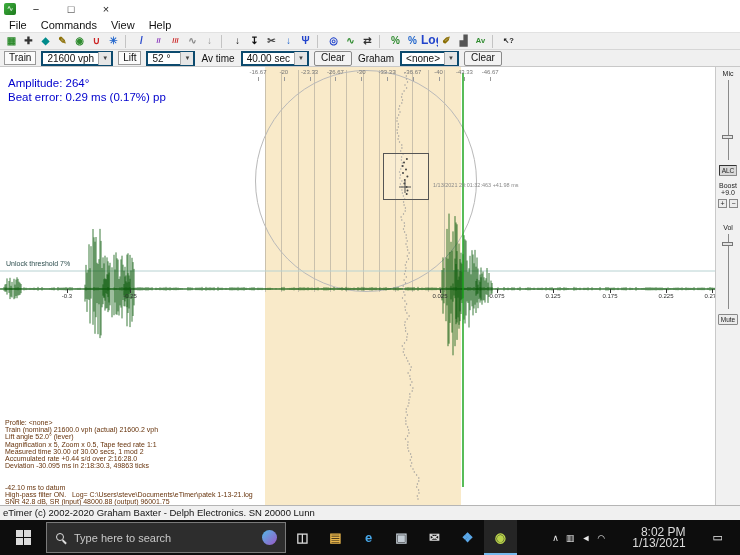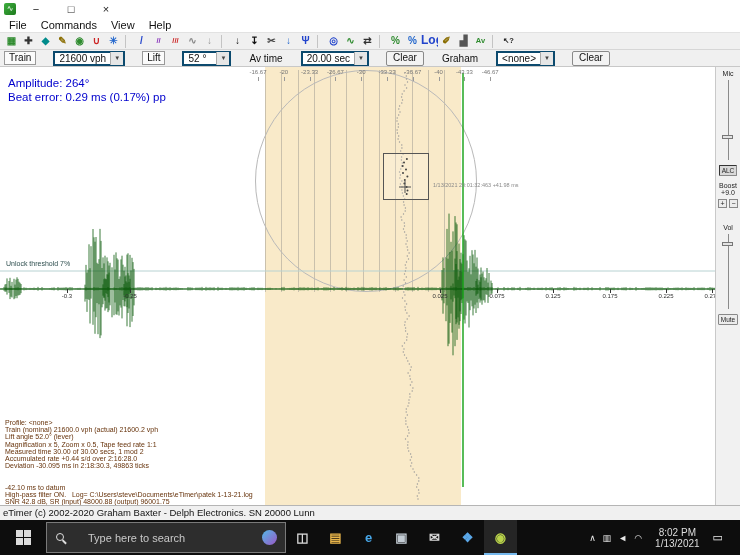--- a/index.html
+++ b/index.html
@@ -14,21 +14,21 @@
   
   .menubar{height:14px;display:flex;align-items:center;font-size:11px;padding-left:2px;background:#fff}
   .menu-item{padding:0 7px}
   
   .toolbar{height:18px;background:#f0f0f0;display:flex;align-items:center;padding-left:3px;
     border-top:1px solid #e2e2e2;border-bottom:1px solid #d6d6d6}
   .tb-btn{width:17px;height:16px;line-height:15px;text-align:center;font-size:10px;font-weight:bold;
     white-space:nowrap;overflow:hidden;border-radius:2px}
   .tb-sep{width:6px;height:13px;border-left:1px solid #c4c4c4;margin:0 2px 0 3px}
   
-  .controlbar{height:17px;background:#f0f0f0;display:flex;align-items:center;gap:17px;
+  .controlbar{height:17px;background:#f0f0f0;display:flex;align-items:center;gap:5px;
     padding-left:4px;font-size:10px;border-bottom:1px solid #c8c8c8}
   .lblbox{border:1px solid #999;background:#fbfbfb;padding:0 4px;height:14px;line-height:12px}
   .combo{display:flex;border:2px solid #0c4a6e;background:#fff;height:15px;align-items:center}
   .combo .val{padding:0 4px;min-width:32px;white-space:nowrap}
   .combo .drop{width:13px;height:13px;background:#e6e6e6;border-left:1px solid #aaa;font-size:6px;
     text-align:center;line-height:13px;color:#444}
   .btn{border:1px solid #8a8a8a;background:#f3f3f3;height:15px;line-height:12px;padding:0 6px;border-radius:2px;font-size:10px}
   .plain-lbl{padding:0 1px}
   
   .main{display:flex;height:438px}
@@ -61,33 +61,33 @@
   .mxlabel{margin-top:6px}
   .pm{display:flex;gap:2px;margin-top:3px}
   .pm span{width:9px;height:9px;border:1px solid #888;background:#ececec;line-height:7px;text-align:center;font-size:7px}
   
   .statusbar{height:15px;background:#f0f0f0;border-top:1px solid #b5b5b5;font-size:9.5px;padding:1px 0 0 3px}
   
   .taskbar{height:35px;background:#0d0d0d;display:flex;align-items:stretch;color:#ddd}
   .start{width:46px;display:flex;align-items:center;justify-content:center}
   .winlogo{width:15px;height:15px;display:grid;grid-template-columns:1fr 1fr;grid-template-rows:1fr 1fr;gap:1px}
   .winlogo i{background:#dcdcdc}
-  .search{width:240px;background:#2d2d2d;border:1px solid #7a7a7a;display:flex;align-items:center;gap:21px;
+  .search{width:240px;background:#2d2d2d;border:1px solid #7a7a7a;display:flex;align-items:center;gap:7px;
     padding:0 8px;font-size:11px;color:#c9c9c9;margin:2px 0}
   .mag{position:relative;width:12px;height:12px;flex:0 0 auto}
   .mag i{position:absolute;left:1px;top:1px;width:8px;height:8px;border:1.4px solid #ddd;border-radius:50%}
   .mag b{position:absolute;right:0;bottom:1px;width:5px;height:1.5px;background:#ddd;transform:rotate(45deg)}
   .shl{margin-left:auto;width:15px;height:15px;border-radius:50%;background:linear-gradient(135deg,#53b9e8,#9a57c5)}
   .apps{display:flex}
   .tb-app{width:33px;display:flex;align-items:center;justify-content:center}
   .tb-app.active{background:rgba(255,255,255,.10);box-shadow:inset 0 -2px 0 #76b9ed}
   .app-glyph{font-size:13px;font-weight:bold}
   .tray{margin-left:auto;display:flex;align-items:center;gap:7px;padding-right:2px}
   .tray-ic{font-size:9px;color:#e8e8e8}
-  .clock{text-align:center;font-size:10px;line-height:11px;margin:0 6px}
+  .clock{text-align:right;font-size:12px;line-height:11px;margin:0 20px}
   .action{font-size:11px;color:#e8e8e8;margin-right:3px}
   .showdesk{width:5px;border-left:1px solid #4a4a4a}
 </style>
 </head>
 <body>
 
 <div class="titlebar">
   <span class="app-ic">∿</span>
   <span class="winbtn">−</span>
   <span class="winbtn">□</span>
@@ -142,21 +142,21 @@
     <span class="val">21600 vph</span>
     <span class="drop">▼</span>
   </span>
   <span class="lblbox">Lift</span>
   <span class="combo">
     <span class="val">52 °</span>
     <span class="drop">▼</span>
   </span>
   <span class="plain-lbl">Av time</span>
   <span class="combo">
-    <span class="val">20.00 sec</span>
+    <span class="val">40.00 sec</span>
     <span class="drop">▼</span>
   </span>
   <span class="btn">Clear</span>
   <span class="plain-lbl">Graham</span>
   <span class="combo">
     <span class="val">&lt;none&gt;</span>
     <span class="drop">▼</span>
   </span>
   <span class="btn">Clear</span>
 </div>

